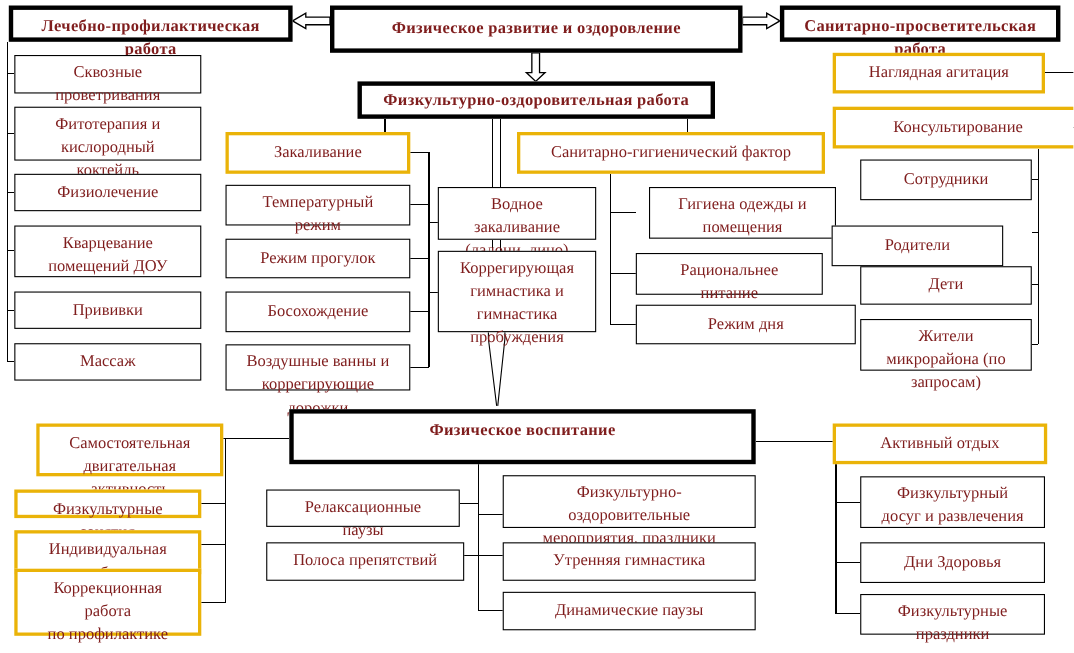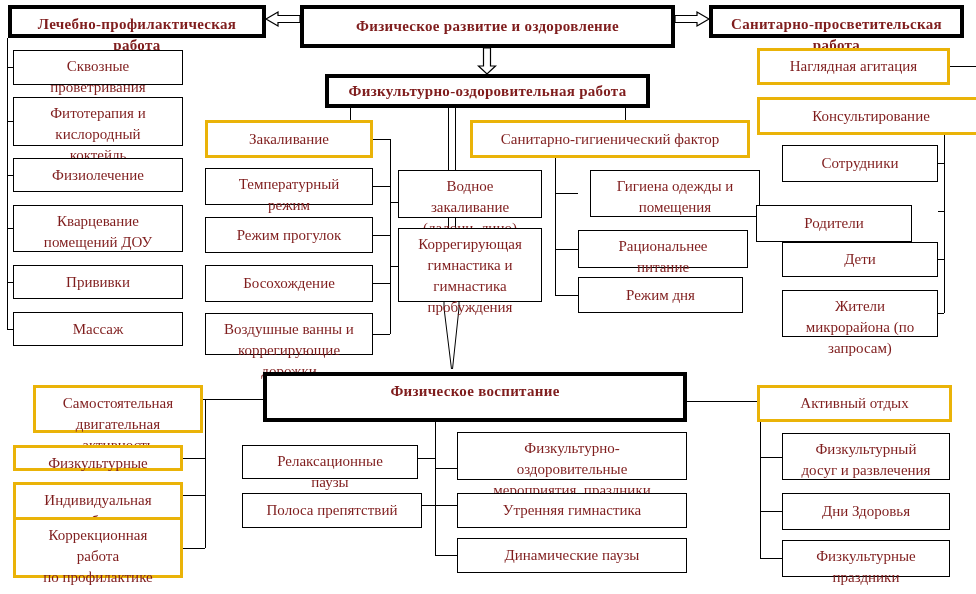--- a/index.html
+++ b/index.html
@@ -124,21 +124,21 @@
 (ладони, лицо)</div>
       <div class="node b-thin al-top" style="left: 398px; top: 228px; width: 144px; height: 74px;">Коррегирующая
 гимнастика и
 гимнастика
 пробуждения</div>
       <div class="node b-med al-center" style="left: 470px; top: 120px; width: 280px; height: 38px;">Санитарно-гигиенический фактор</div>
       <div class="node b-thin al-top" style="left: 578px; top: 170px; width: 170px; height: 47px; margin-left: 12px;">Гигиена одежды и
 помещения</div>
       <div class="node b-thin al-top" style="left: 578px; top: 230px; width: 170px; height: 38px;">Рациональнее
 питание</div>
-      <div class="node b-thin al-center" style="left: 578px; top: 277px; width: 165px; height: 36px;">Режим дня</div>
+      <div class="node b-thin al-center" style="left: 578px; top: 277px; width: 200px; height: 36px;">Режим дня</div>
       <div class="node b-med al-center" style="left: 757px; top: 48px; width: 193px; height: 37px;">Наглядная агитация</div>
       <div class="node b-med al-center" style="left: 757px; top: 97px; width: 228px; height: 38px;">Консультирование</div>
       <div class="node b-thin al-center" style="left: 782px; top: 145px; width: 156px; height: 37px;">Сотрудники</div>
       <div class="node b-thin al-center" style="left: 756px; top: 193px; width: 156px; height: 37px; margin-top: 12px;">Родители</div>
       <div class="node b-thin al-center" style="left: 782px; top: 242px; width: 156px; height: 35px;">Дети</div>
       <div class="node b-thin al-top" style="left: 782px; top: 290px; width: 156px; height: 47px;">Жители
 микрорайона (по
 запросам)</div>
       <div class="node b-thick al-top bold" style="left: 263px; top: 372px; width: 424px; height: 50px;">Физическое воспитание</div>
       <div class="node b-med al-center" style="left: 757px; top: 385px; width: 195px; height: 37px;">Активный отдых</div>

